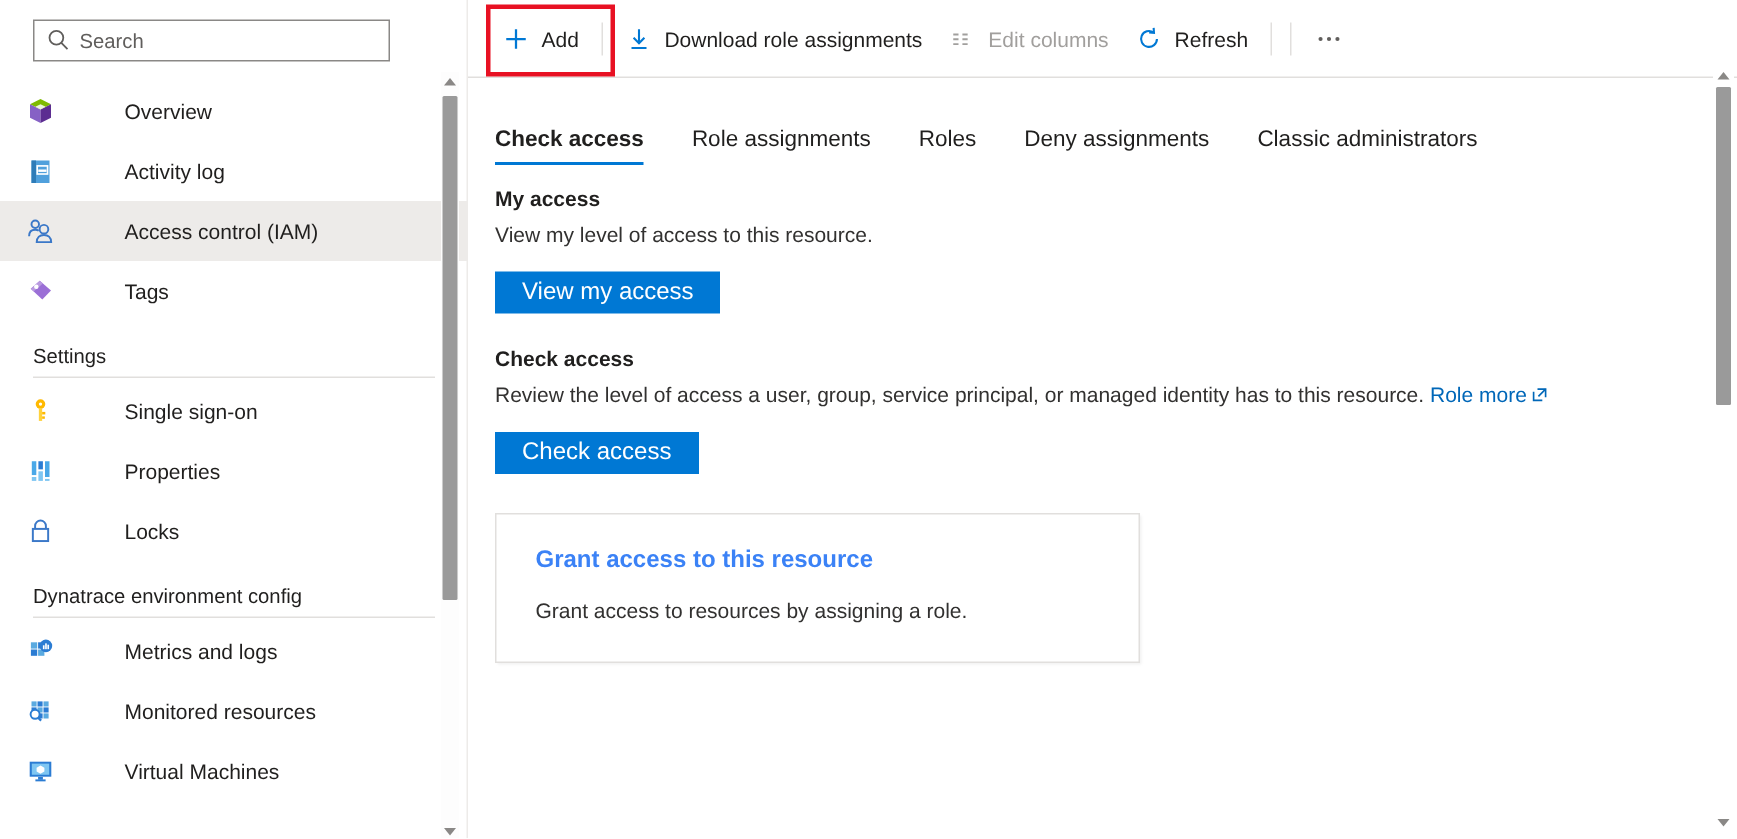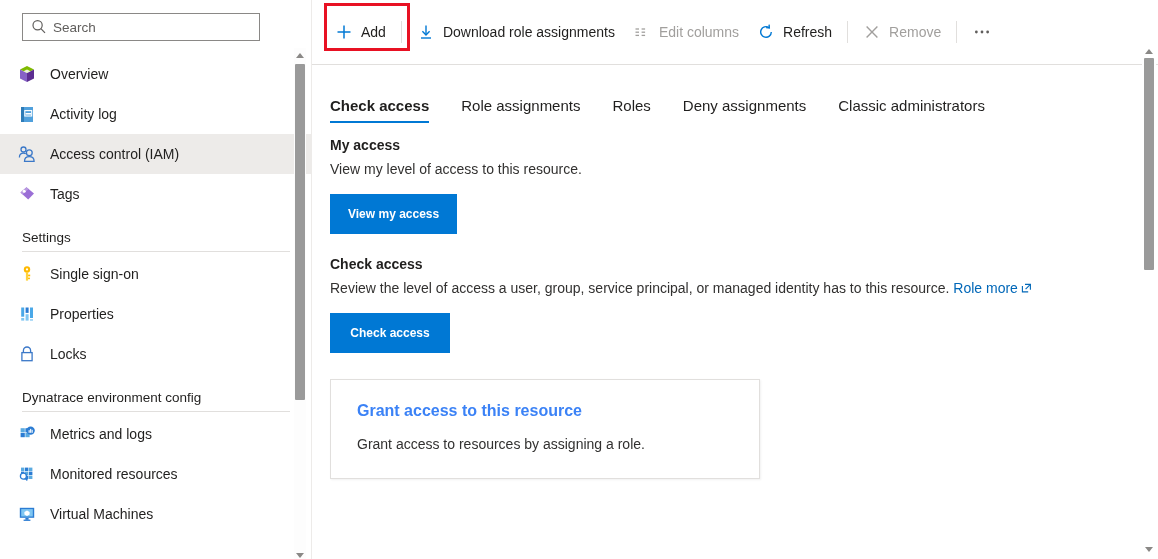--- a/index.html
+++ b/index.html
@@ -55,20 +55,21 @@
   }
 
   .nav-list { padding: 10px 0 0 0; }
   .nav-item {
     display: flex; align-items: center;
     height: 40px;
     padding-left: 16px;
     cursor: pointer;
     font-size: 14px;
     color: #201f1e;
+    gap: 33px;
   }
   .nav-item.selected { background: #edebe9; }
   .nav-item .ico { width: 22px; height: 22px; flex: 0 0 22px; margin-right: 12px; display:block; }
   .nav-label { white-space: nowrap; }
 
   .group-head {
     padding: 16px 0 4px 22px;
     font-size: 13.5px;
     font-weight: normal;
     color: #201f1e;
@@ -104,21 +105,21 @@
     position: relative;
     flex: 1 1 auto;
     height: 559px;
     background: #ffffff;
     overflow: hidden;
   }
 
   
   #toolbar {
     position: relative;
-    height: 65px;
+    height: 52px;
     display: flex; align-items: center;
     padding-left: 14px;
     border-bottom: 1px solid #e1dfdd;
     background: #fff;
   }
   .tb-item {
     display: flex; align-items: center;
     height: 32px;
     padding: 0 9px;
     font-size: 14px;
@@ -176,24 +177,24 @@
     margin: 0 8px 6px 0;
   }
   .sec-text {
     font-size: 14px; color: #323130;
     margin: 0 0 14px 0; max-width: 740px; line-height: 21px;
   }
   .link { color: #0067b8; text-decoration: none; cursor: pointer; }
   .ext-ico { display:inline-block; width: 11px; height: 11px; vertical-align: -1px; margin-left: 3px; }
   .btn-primary {
     display: inline-flex; align-items: center; justify-content: center;
-    height: 40px; min-width: 120px;
+    height: 28px; min-width: 120px;
     padding: 0 18px;
     background: #0078d4; color: #ffffff;
-    font-size: 12px; font-weight: bold;
+    font-size: 16px; font-weight: normal;
     border: none; cursor: pointer;
     font-family: "Liberation Sans", sans-serif;
   }
   .block-gap { height: 22px; }
 
   
   .card {
     margin-top: 26px;
     width: 430px;
     border: 1px solid #e1dfdd;
@@ -443,29 +444,20 @@
           <svg viewBox="0 0 18 18" width="18" height="18">
             <path d="M14.3 9 A5.3 5.3 0 1 1 12.0 4.6" fill="none" stroke="#0078d4" stroke-width="1.4"></path>
             <polyline points="12.1,1.6 12.3,4.9 9.1,4.6" fill="none" stroke="#0078d4" stroke-width="1.4"></polyline>
           </svg>
         </span>
         <span>Refresh</span>
       </div>
 
       <div class="tb-sep"></div>
 
-      <div class="tb-item disabled">
-        <span class="tb-ico">
-          <svg viewBox="0 0 18 18" width="18" height="18">
-              <line x1="3.6" y1="3.6" x2="14.4" y2="14.4" stroke="#a19f9d" stroke-width="1.4"></line>
-              <line x1="14.4" y1="3.6" x2="3.6" y2="14.4" stroke="#a19f9d" stroke-width="1.4"></line>
-            </svg>
-        </span>
-        <span>Remove</span>
-      </div>
 
       <div class="tb-sep"></div>
 
       <div class="tb-more">
         <svg viewBox="0 0 30 30" width="26" height="26">
           <circle cx="8.5" cy="15" r="1.6" fill="#605e5c"></circle>
           <circle cx="15" cy="15" r="1.6" fill="#605e5c"></circle>
           <circle cx="21.5" cy="15" r="1.6" fill="#605e5c"></circle>
         </svg>
       </div>

